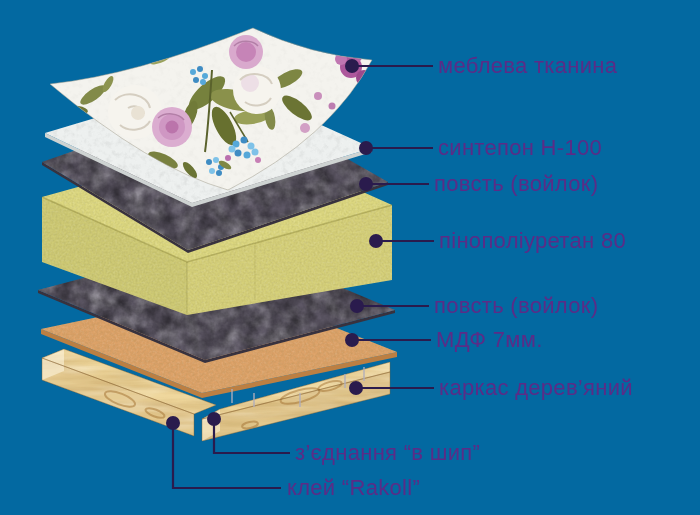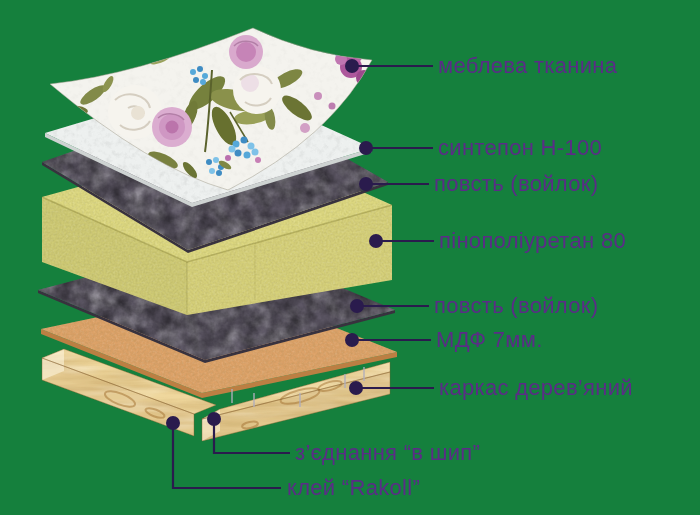--- a/index.html
+++ b/index.html
@@ -1,16 +1,16 @@
 <!DOCTYPE html>
 <html><head>
 <meta charset="utf-8">
 <style>
   html,body{margin:0;padding:0;background:#ffffff;}
-  .stage{position:relative;width:700px;height:515px;background:#15803d;overflow:hidden;
+  .stage{position:relative;width:700px;height:515px;background:#0369a1;overflow:hidden;
          font-family:"Liberation Sans", sans-serif;}
   svg{display:block;}
   .lbl{font-family:"Liberation Sans", sans-serif;font-size:22px;letter-spacing:0.3px;}
   .lead{fill:none;stroke-width:2.2px;}
 </style>
 </head>
 <body>
 
 <div class="stage">
 <svg width="700" height="515" viewBox="0 0 700 515" xmlns="http://www.w3.org/2000/svg">

